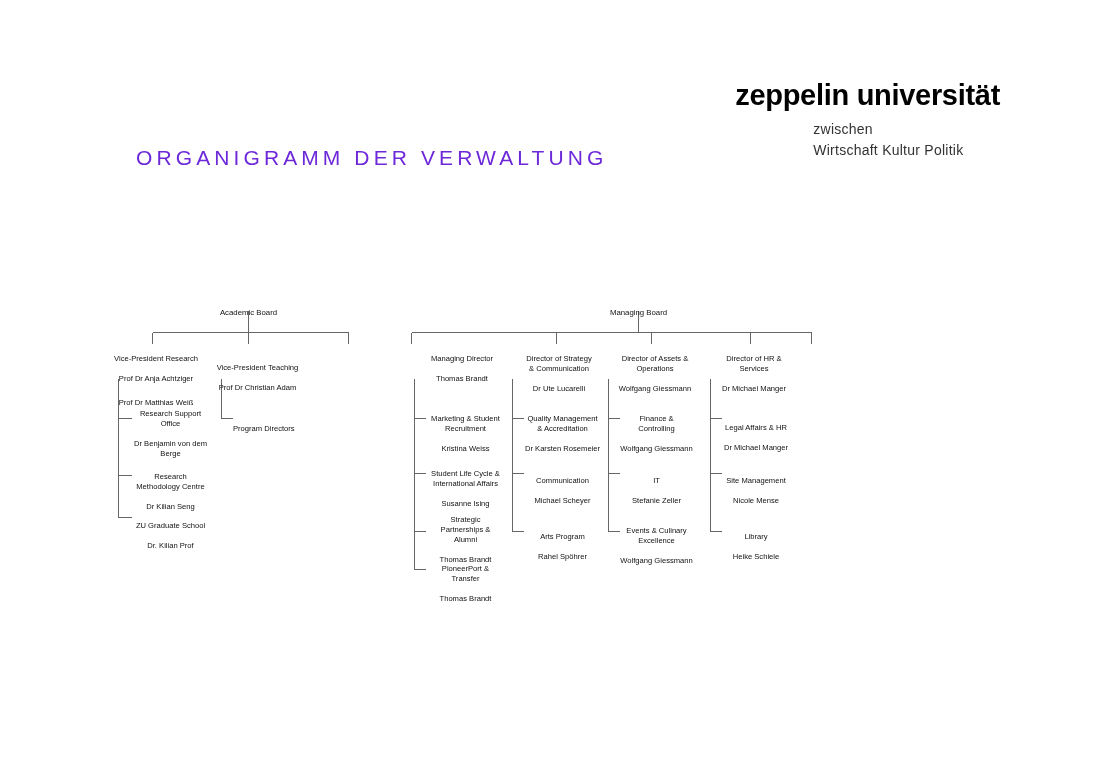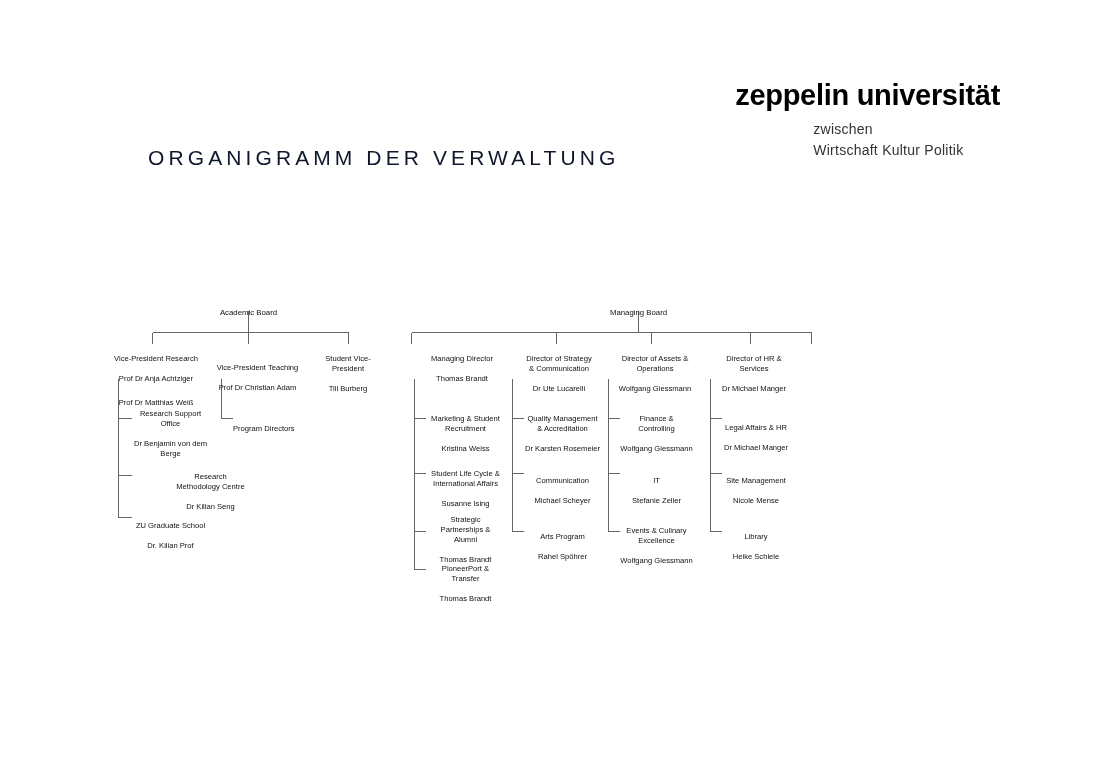--- a/index.html
+++ b/index.html
@@ -39,25 +39,25 @@
     color: #333333;
     letter-spacing: 0.25px;
     text-align: left;
     padding-left: 78px;
     white-space: nowrap;
   }
 
   
   #page-title {
     position: absolute;
-    left: 148px;
+    left: 136px;
     top: 146px;
     font-size: 21px;
     letter-spacing: 4.1px;
-    color: #0f172a;
+    color: #6d28d9;
     font-weight: normal;
     white-space: nowrap;
   }
 
   
   #chart {
     position: absolute;
     left: 0;
     top: 0;
     width: 1103px;
@@ -154,34 +154,29 @@
     <span class="line">Vice-President Research</span>
     <span class="line">Prof Dr Anja Achtziger</span>
     <span class="line" style="margin-top:4px;">Prof Dr Matthias Weiß</span>
   </div>
 
   <div class="node" style="left:205px; top:353px; width:105px;">
     <span class="line">Vice-President Teaching</span>
     <span class="line">Prof Dr Christian Adam</span>
   </div>
 
-  <div class="node" style="left:312px; top:344px; width:72px;">
-    <span class="line">Student Vice-
-President</span>
-    <span class="line">Till Burberg</span>
-  </div>
 
   <div class="node" style="left:120px; top:399px; width:101px;">
     <span class="line">Research Support
 Office</span>
     <span class="line">Dr Benjamin von dem
 Berge</span>
   </div>
 
-  <div class="node" style="left:112px; top:462px; width:101px;padding-left:48px;">
+  <div class="node" style="left:120px; top:462px; width:101px;">
     <span class="line">Research
 Methodology Centre</span>
     <span class="line">Dr Kilian Seng</span>
   </div>
 
   <div class="node" style="left:120px; top:511px; width:101px;">
     <span class="line">ZU Graduate School</span>
     <span class="line">Dr. Kilian Prof</span>
   </div>
 

